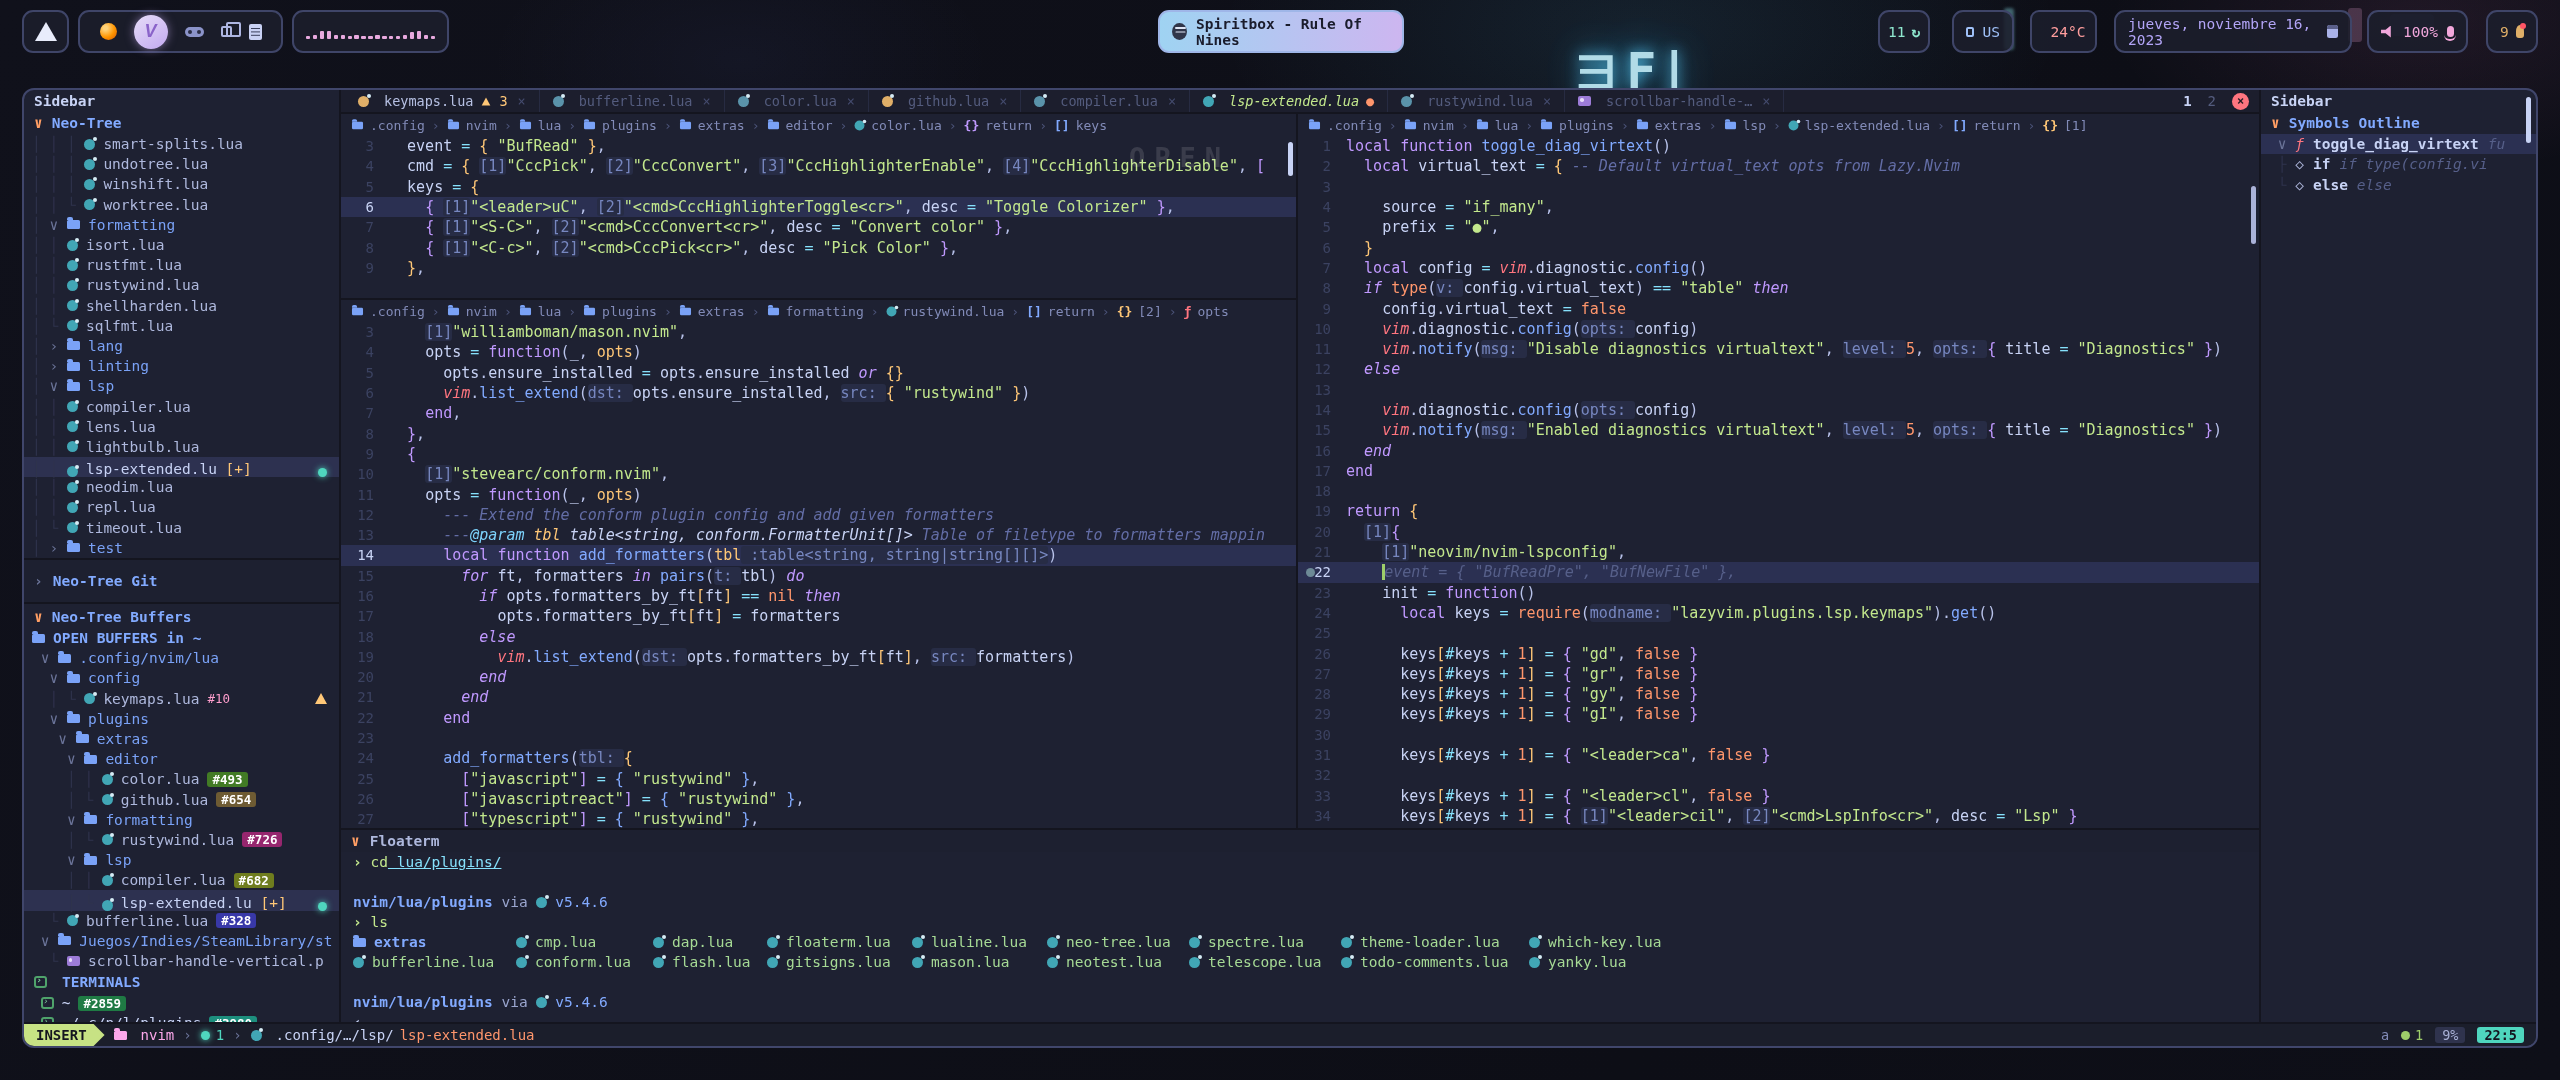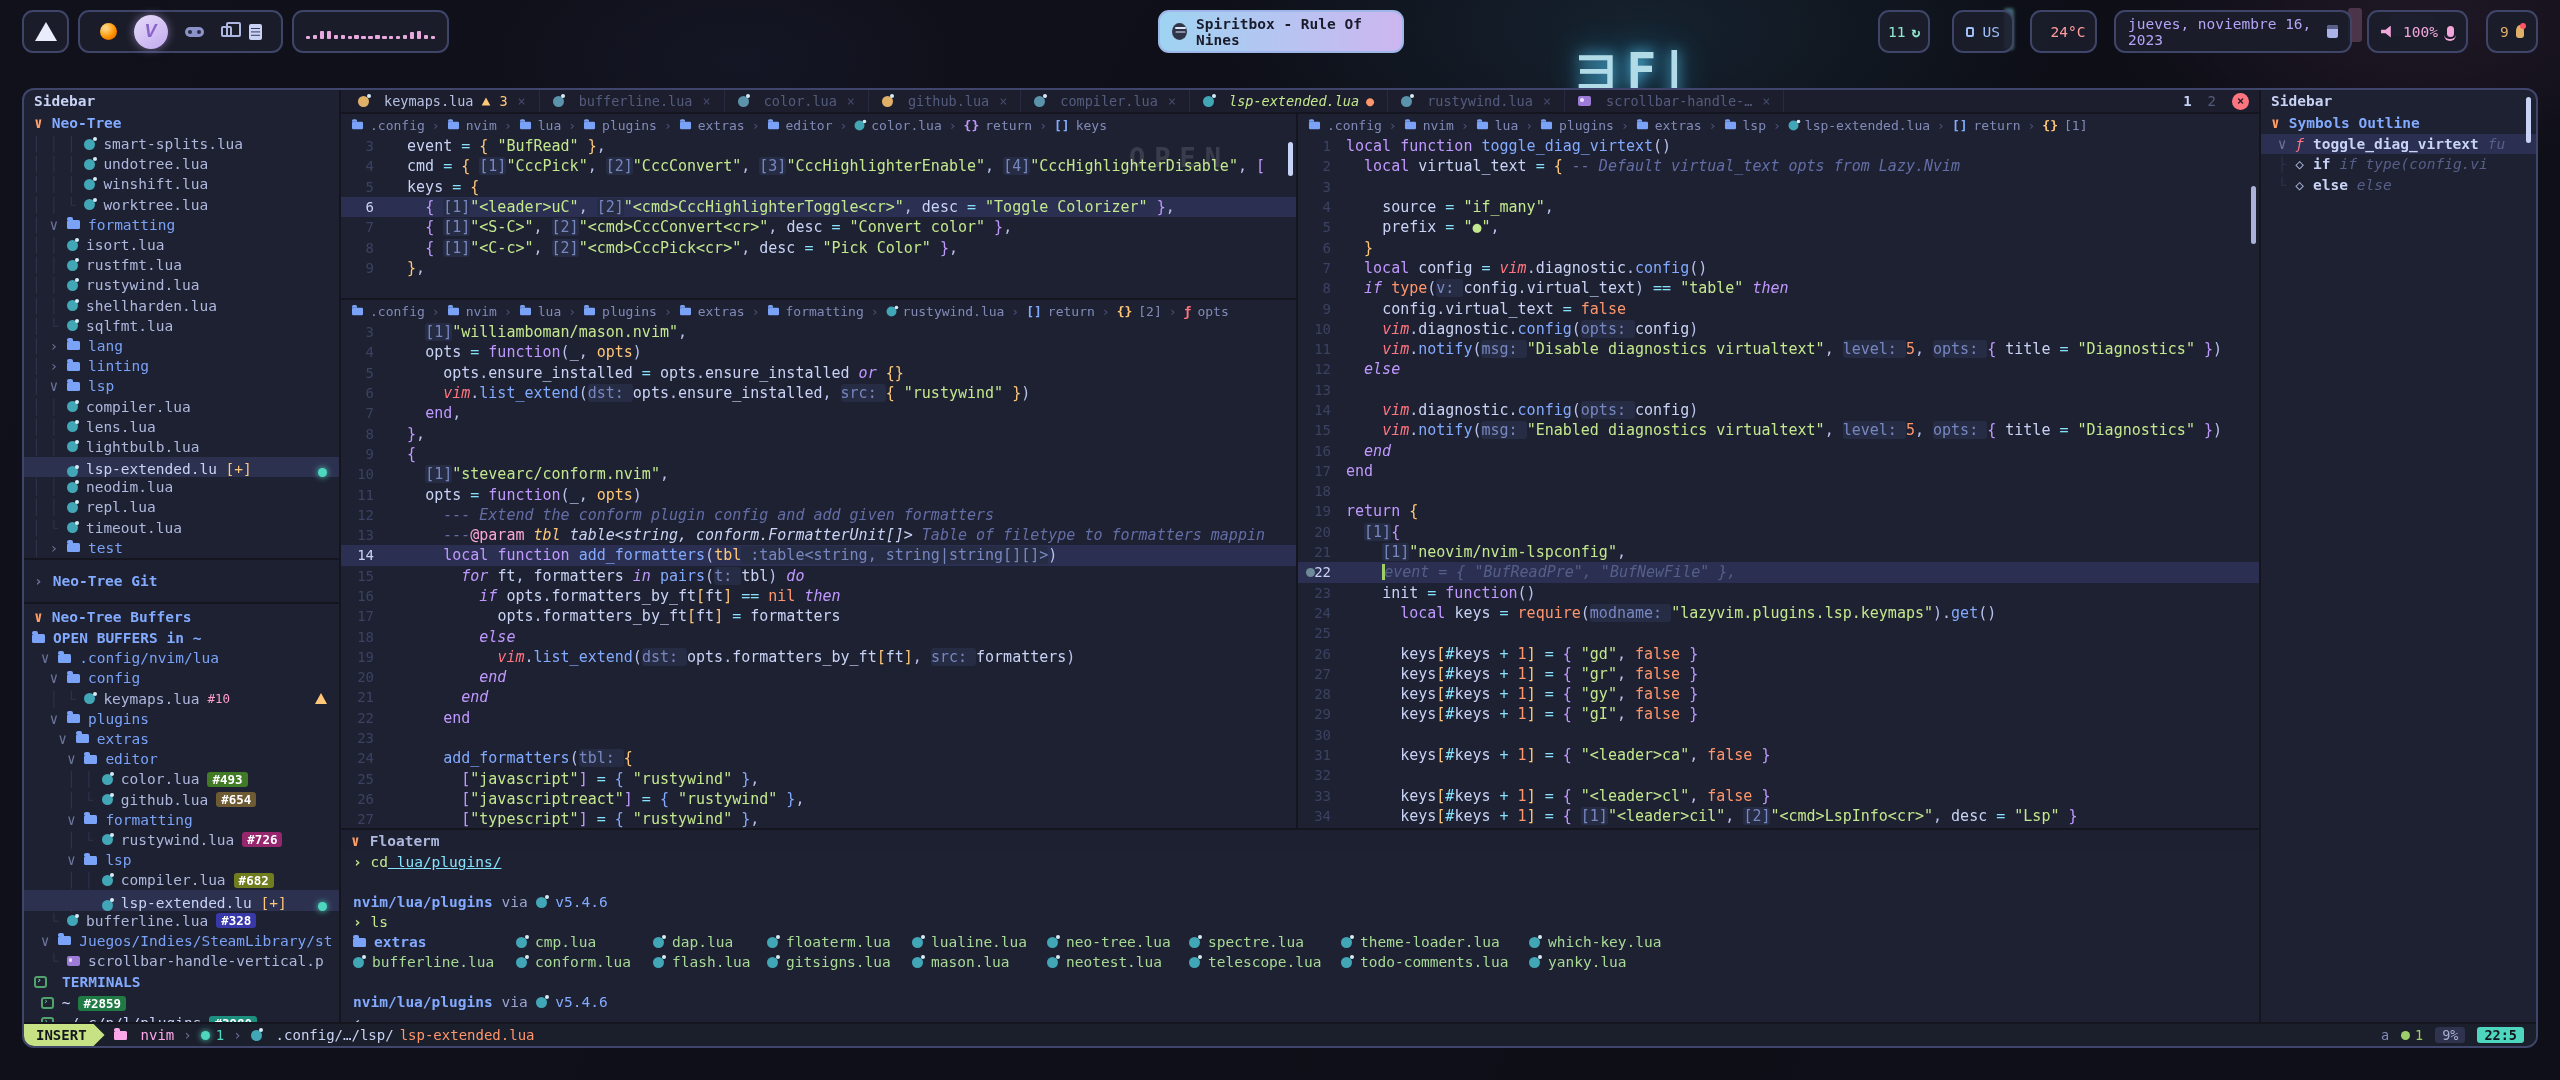--- a/index.html
+++ b/index.html
@@ -39,21 +39,21 @@
   .ic-doc{width:13px;height:16px;background:#c9d1f4;border-radius:2px;position:relative;display:inline-block;}
   .ic-doc::before{content:"";position:absolute;left:2px;top:4px;width:9px;height:1.8px;background:#3a3f5c;box-shadow:0 3.4px 0 #3a3f5c,0 6.8px 0 #3a3f5c;}
   .eq{left:292px;width:157px;gap:2.5px;align-items:flex-end;padding-bottom:12px;}
   .eq span{width:5px;background:#e8a9de;border-radius:1px;display:inline-block;}
   .music{left:1158px;width:246px;background:linear-gradient(90deg,#9fd3f2,#cdb6f0);border-color:#9fb6e8;color:#1a1c2c;font-weight:bold;font-size:14.5px;}
   .ic-spotify{width:17px;height:17px;border-radius:50%;background:#30364a;position:relative;display:inline-block;}
   .ic-spotify::before{content:"";position:absolute;left:3px;top:4px;width:11px;height:2px;border-radius:2px;background:#dfe6f5;box-shadow:0 4px 0 -0.5px #dfe6f5,0 8px 0 -1px #dfe6f5;}
   .w-upd{left:1878px;width:52px;color:#8fe8cf;gap:6px;}
   .w-kb{left:1952px;width:62px;color:#9fc0f7;}
   .ic-kb{width:17px;height:10px;border:2px solid #9fc0f7;border-radius:2px;display:inline-block;}
-  .w-temp{left:2030px;width:67px;color:#ff9d9d;}
+  .w-temp{left:2030px;width:67px;color:#ff9d9d;border-radius:9px;}
   .ic-rainbow{width:16px;height:8px;border-radius:16px 16px 0 0;display:inline-block;
     background:radial-gradient(circle at 50% 100%, #1c1e2c 0 2px, #55aaee 2px 3.5px, #66cc66 3.5px 5px, #ffd24a 5px 6.5px, #ff8844 6.5px 8px, #ff5566 8px 9.5px, transparent 9.5px);}
   .w-date{left:2114px;width:238px;color:#b3a5f7;gap:8px;font-size:14.5px;}
   .ic-cal{width:13px;height:13px;background:#aab2e8;border-radius:2.5px;position:relative;display:inline-block;}
   .ic-cal::before{content:"";position:absolute;left:0;top:0;width:100%;height:4px;background:#5a5f8a;border-radius:2.5px 2.5px 0 0;}
   .w-vol{left:2367px;width:101px;color:#f2a7db;}
   .ic-spk{width:13px;height:12px;background:#f2a7db;clip-path:polygon(0 35%,35% 35%,75% 0,75% 100%,35% 65%,0 65%);display:inline-block;}
   .ic-mic{width:7px;height:11px;background:#f2a7db;border-radius:4px;position:relative;display:inline-block;}
   .ic-mic::after{content:"";position:absolute;left:-2.5px;bottom:-4px;width:12px;height:4px;border-bottom:2px solid #f2a7db;border-radius:0 0 6px 6px;}
   .w-bell{left:2486px;width:52px;color:#e0af68;gap:7px;}
@@ -129,21 +129,21 @@
   .gut .ic-bulb{position:absolute;left:8px;top:4px;background:#6d8a96;box-shadow:none;}
   .code{flex:1;overflow:hidden;white-space:pre;}
   .caret{display:inline-block;width:3px;height:16px;background:#9ece6a;vertical-align:-3px;margin-right:-1px;}
   .psb{position:absolute;right:3px;width:5px;border-radius:3px;background:#c8d3f5;}
   
   .tk-v{color:#c8d3f5;} .tk-p{color:#b8c2ea;}
   .tk-k{color:#c099ff;} .tk-ki{color:#c099ff;font-style:italic;}
   .tk-f{color:#82aaff;} .tk-fb{color:#ff966c;}
   .tk-s{color:#c3e88d;} .tk-n{color:#ff966c;} .tk-o{color:#86e1fc;}
   .tk-c{color:#636da6;font-style:italic;}
-  .tk-ca{color:#f9a8d4;} .tk-cb{color:#ffc777;font-style:italic;} .tk-cc{color:#c8d3f5;font-style:italic;}
+  .tk-ca{color:#7dd3fc;font-style:italic;} .tk-cb{color:#ffc777;font-style:italic;} .tk-cc{color:#c8d3f5;font-style:italic;}
   .tk-h,.tk-x{color:#7787c0;background:#272c45;border-radius:3px;}
   .tk-b1{color:#ffc777;} .tk-b2{color:#c099ff;} .tk-b3{color:#82aaff;}
   .tk-vim{color:#ff757f;font-style:italic;}
   .tk-par{color:#ffc777;}
   .tk-d{color:#565f89;font-style:italic;}
 
   
   .floaterm{flex:1;border-top:2px solid #14151f;overflow:hidden;font-size:14.5px;display:flex;flex-direction:column;}
   .ft-hdr{height:22px;flex:none;display:flex;align-items:center;gap:10px;padding-left:10px;color:#aeb8dd;font-weight:bold;background:#1d2030;}
   .ft-line{height:20px;flex:none;display:flex;align-items:center;padding-left:12px;white-space:pre;}

